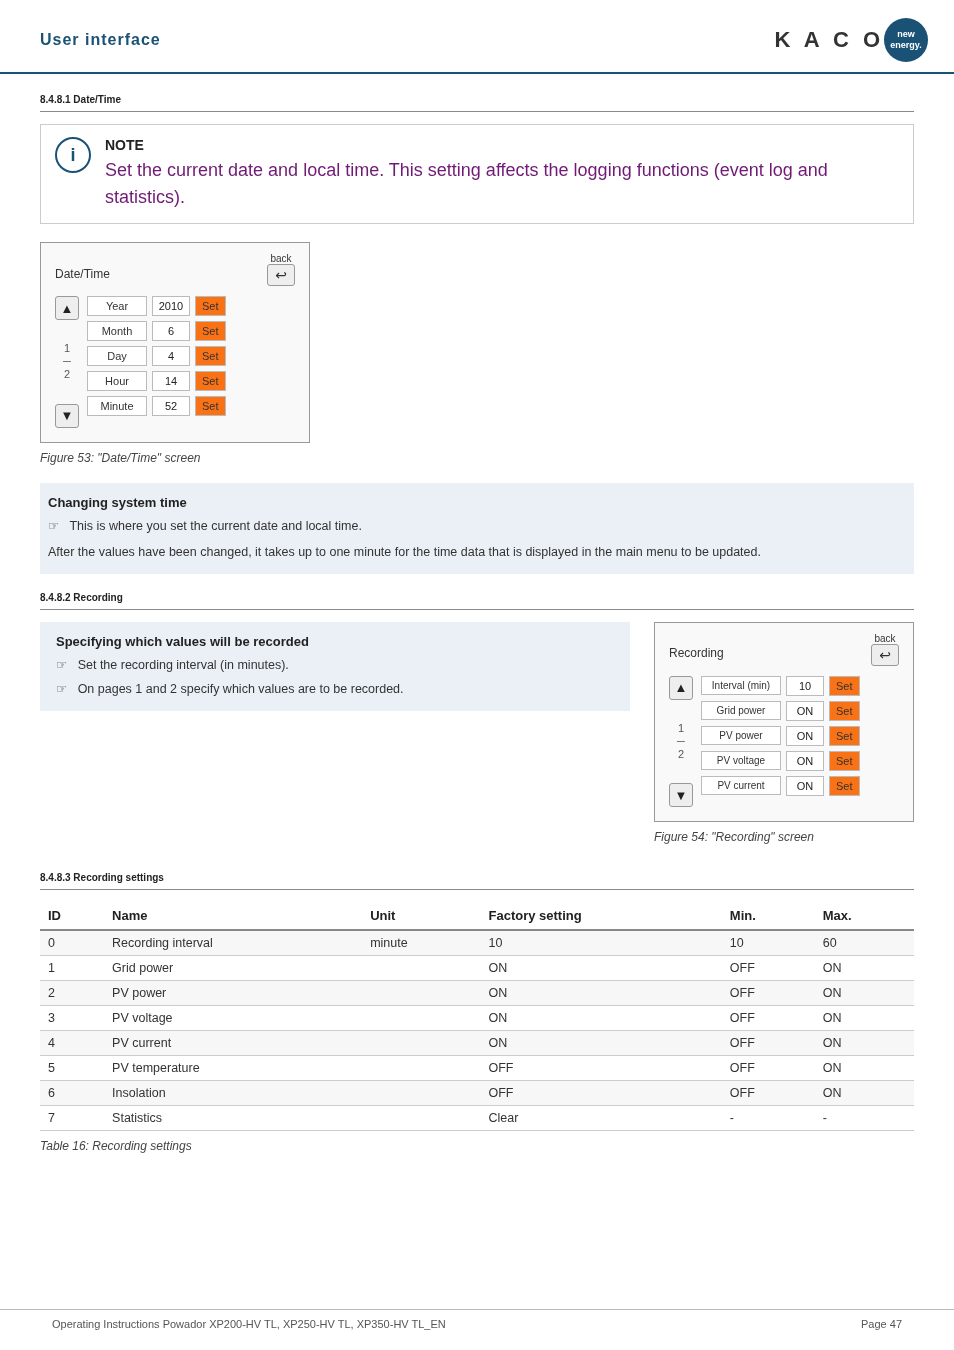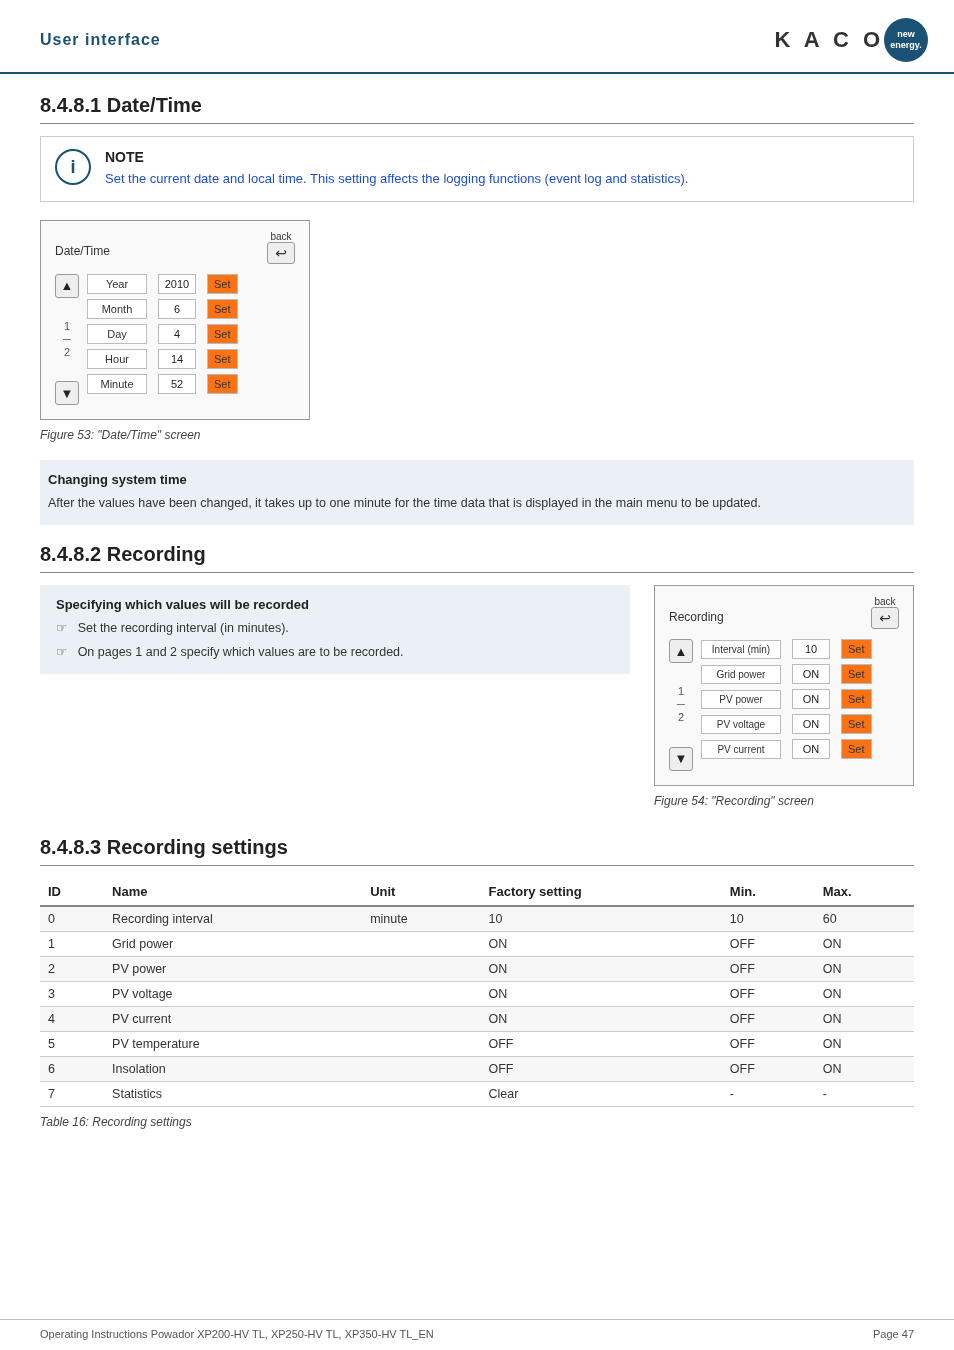--- a/index.html
+++ b/index.html
@@ -52,21 +52,21 @@
       line-height: 1.2;
     }
 
     
     .page-content {
       padding: 20px 40px 30px 40px;
     }
 
     
     .section-heading {
-      font-size: 20px;
+      font-size: 10px;
       font-weight: bold;
       color: #222;
       margin-bottom: 6px;
     }
     .section-rule {
       border: none;
       border-top: 1px solid #888;
       margin-bottom: 12px;
     }
 
@@ -91,22 +91,22 @@
       font-weight: bold;
       font-size: 18px;
       flex-shrink: 0;
     }
     .note-content .note-title {
       font-weight: bold;
       font-size: 14px;
       margin-bottom: 4px;
     }
     .note-content .note-text {
-      font-size: 13px;
-      color: #1d4ed8;
+      font-size: 18px;
+      color: #701a75;
       line-height: 1.5;
     }
 
     
     .screen-mockup {
       border: 1px solid #999;
       width: 270px;
       padding: 10px 14px 14px 14px;
       background: #f9f9f9;
       margin-bottom: 8px;
@@ -168,21 +168,21 @@
       text-align: center;
       line-height: 1.2;
     }
     .screen-fields {
       flex: 1;
     }
     .field-row {
       display: flex;
       align-items: center;
       margin-bottom: 5px;
-      gap: 11px;
+      gap: 5px;
     }
     .field-label {
       width: 60px;
       font-size: 11px;
       text-align: center;
       color: #333;
       border: 1px solid #bbb;
       padding: 3px 2px;
       background: #fff;
     }
@@ -280,24 +280,24 @@
     .settings-table tr:nth-child(odd) td {
       background: #f7f7f7;
     }
     .settings-table tr:nth-child(even) td {
       background: #fff;
     }
 
     
     .page-footer {
       position: absolute;
-      bottom: 10px;
+      bottom: 20px;
       left: 0;
       right: 0;
-      padding: 0 40px;
+      padding: 0 52px;
       display: flex;
       justify-content: space-between;
       align-items: center;
       border-top: 1px solid #bbb;
       padding-top: 8px;
     }
     .footer-text {
       font-size: 11px;
       color: #555;
     }
@@ -386,20 +386,24 @@
             <div class="field-set">Set</div>
           </div>
         </div>
       </div>
     </div>
 
     <div class="figure-caption">Figure 53: "Date/Time" screen</div>
 
     <div class="tip-box">
       <div class="tip-heading">Changing system time</div>
+      <p>
+        <span>☞ &nbsp;</span>
+        <span>This is where you set the current date and local time.</span>
+      </p>
       <p style="margin-top:6px;">
         <span>After the values have been changed, it takes up to one minute for the time data that is displayed in the main menu to be updated.</span>
       </p>
     </div>
   </div>
 
   <div style="margin-top:10px;">
     <div class="section-heading">8.4.8.2   Recording</div>
     <hr class="section-rule">
 

